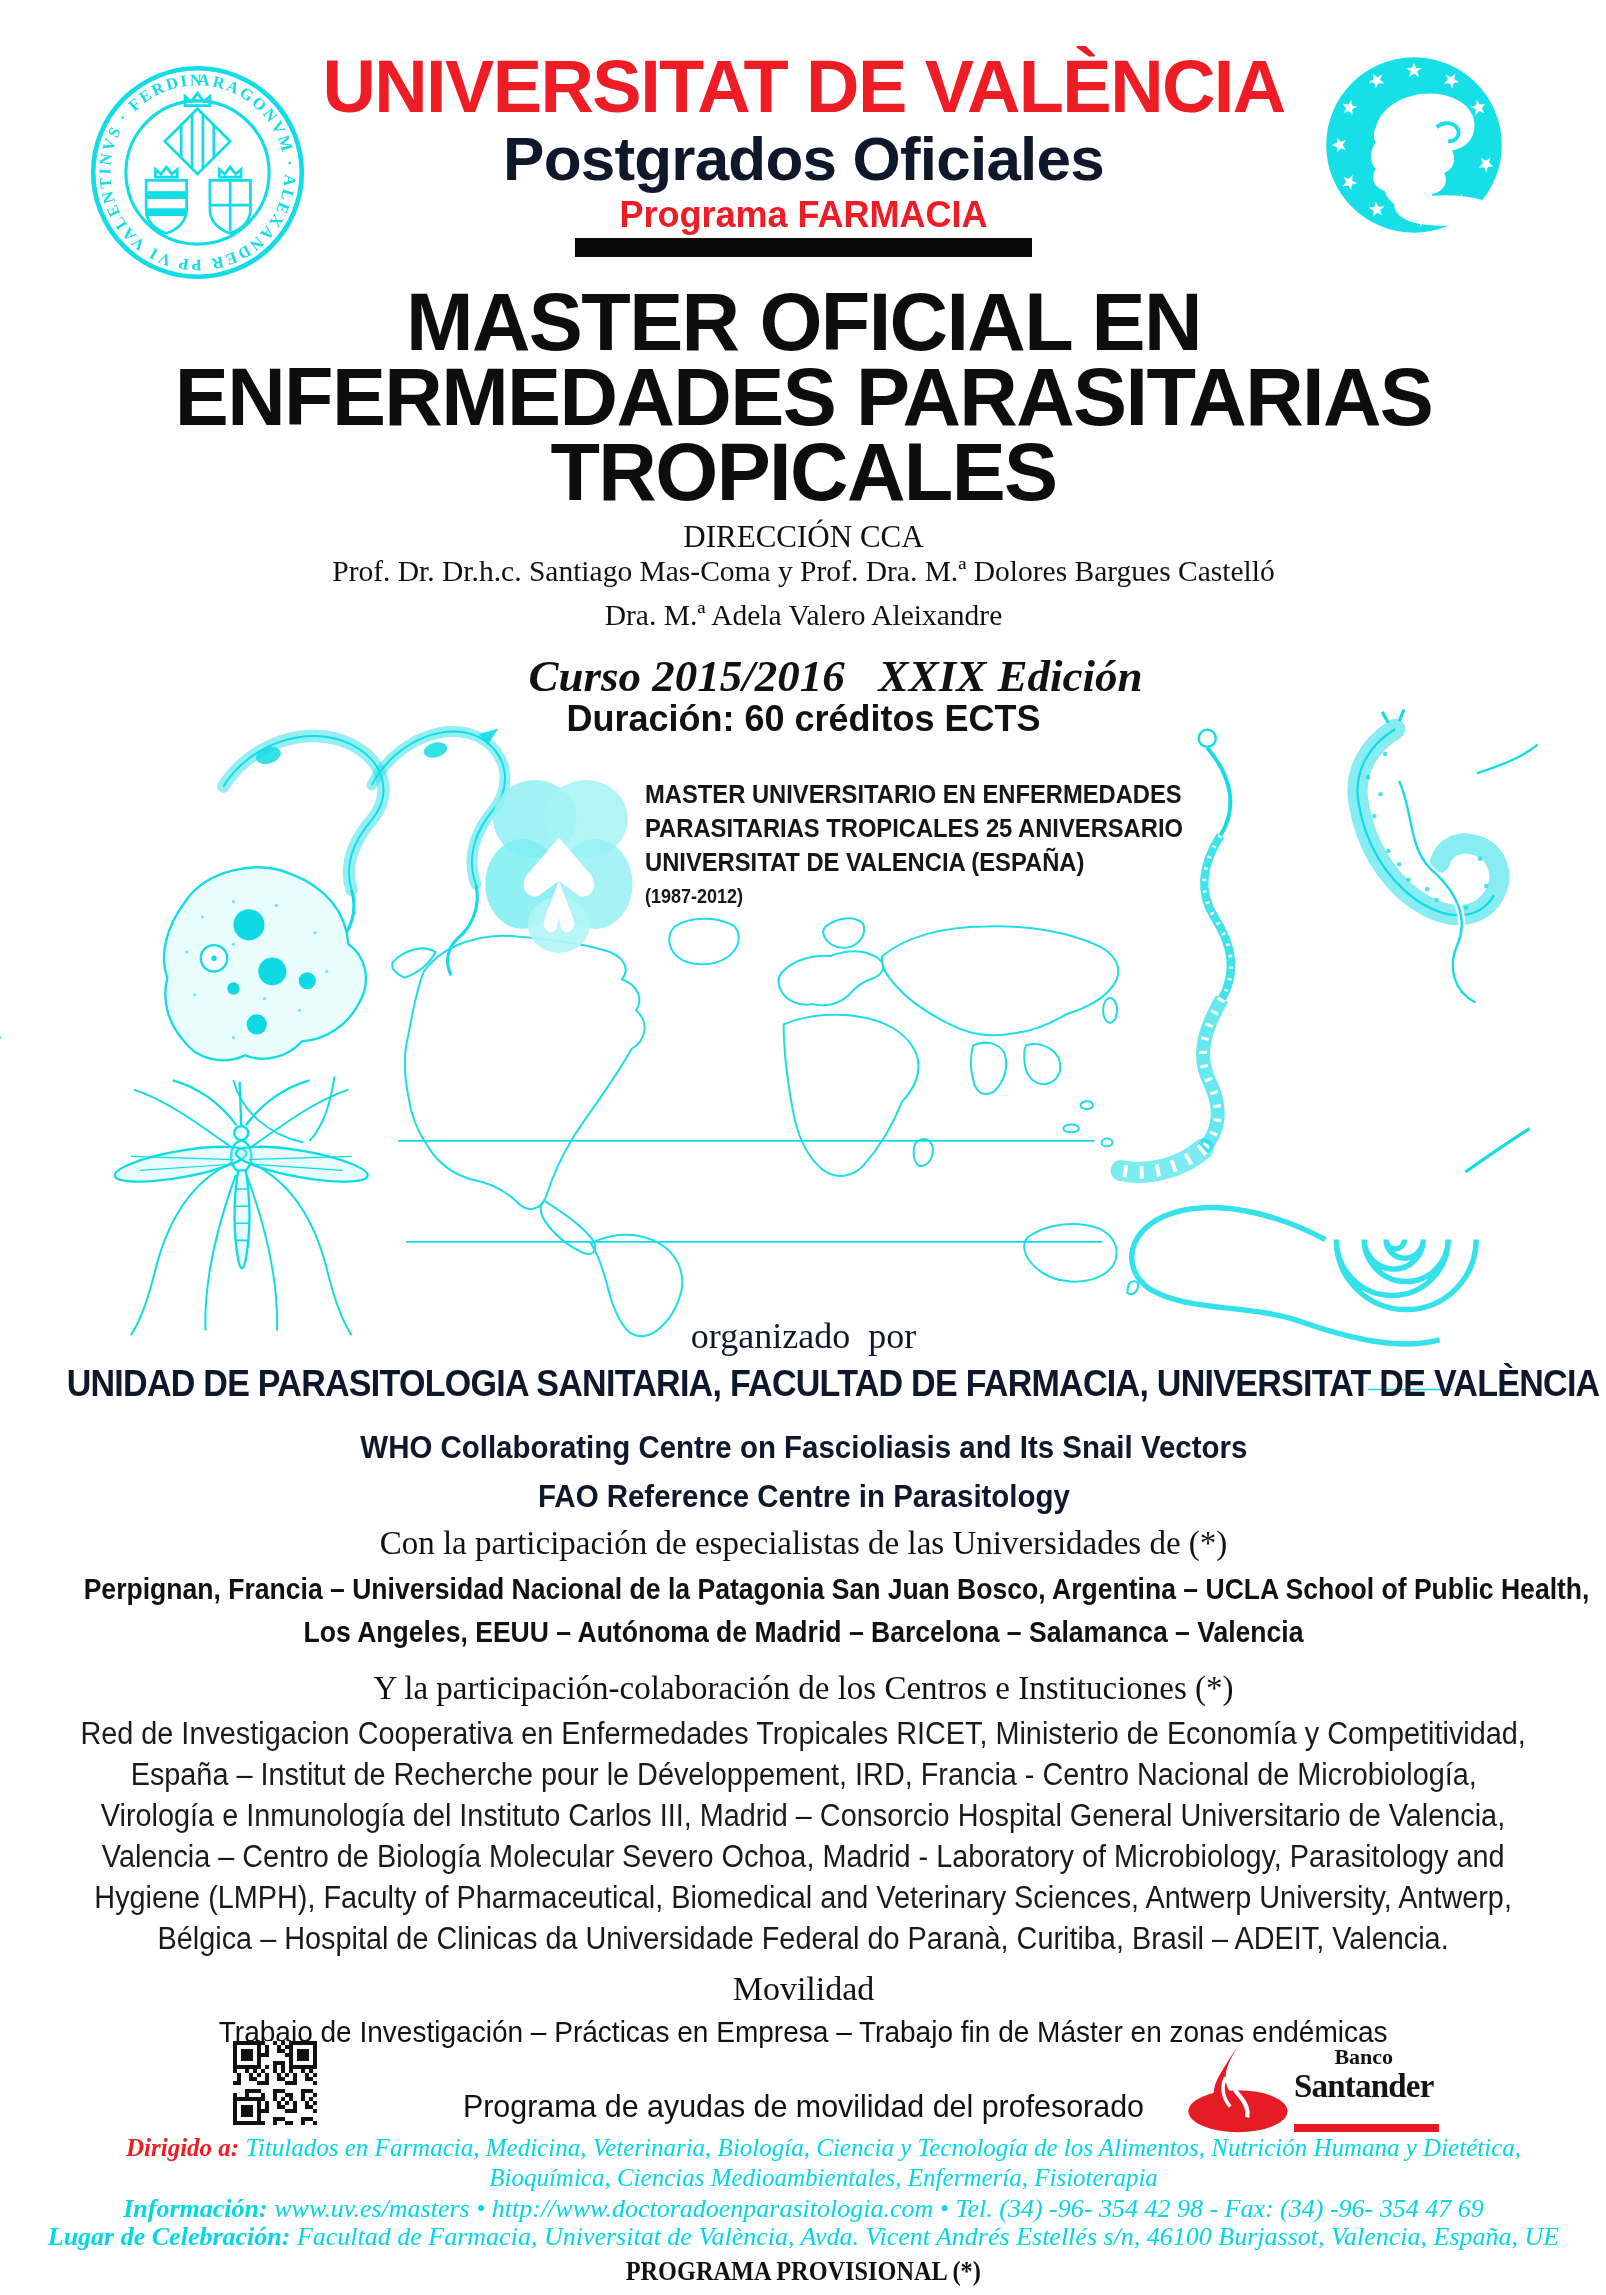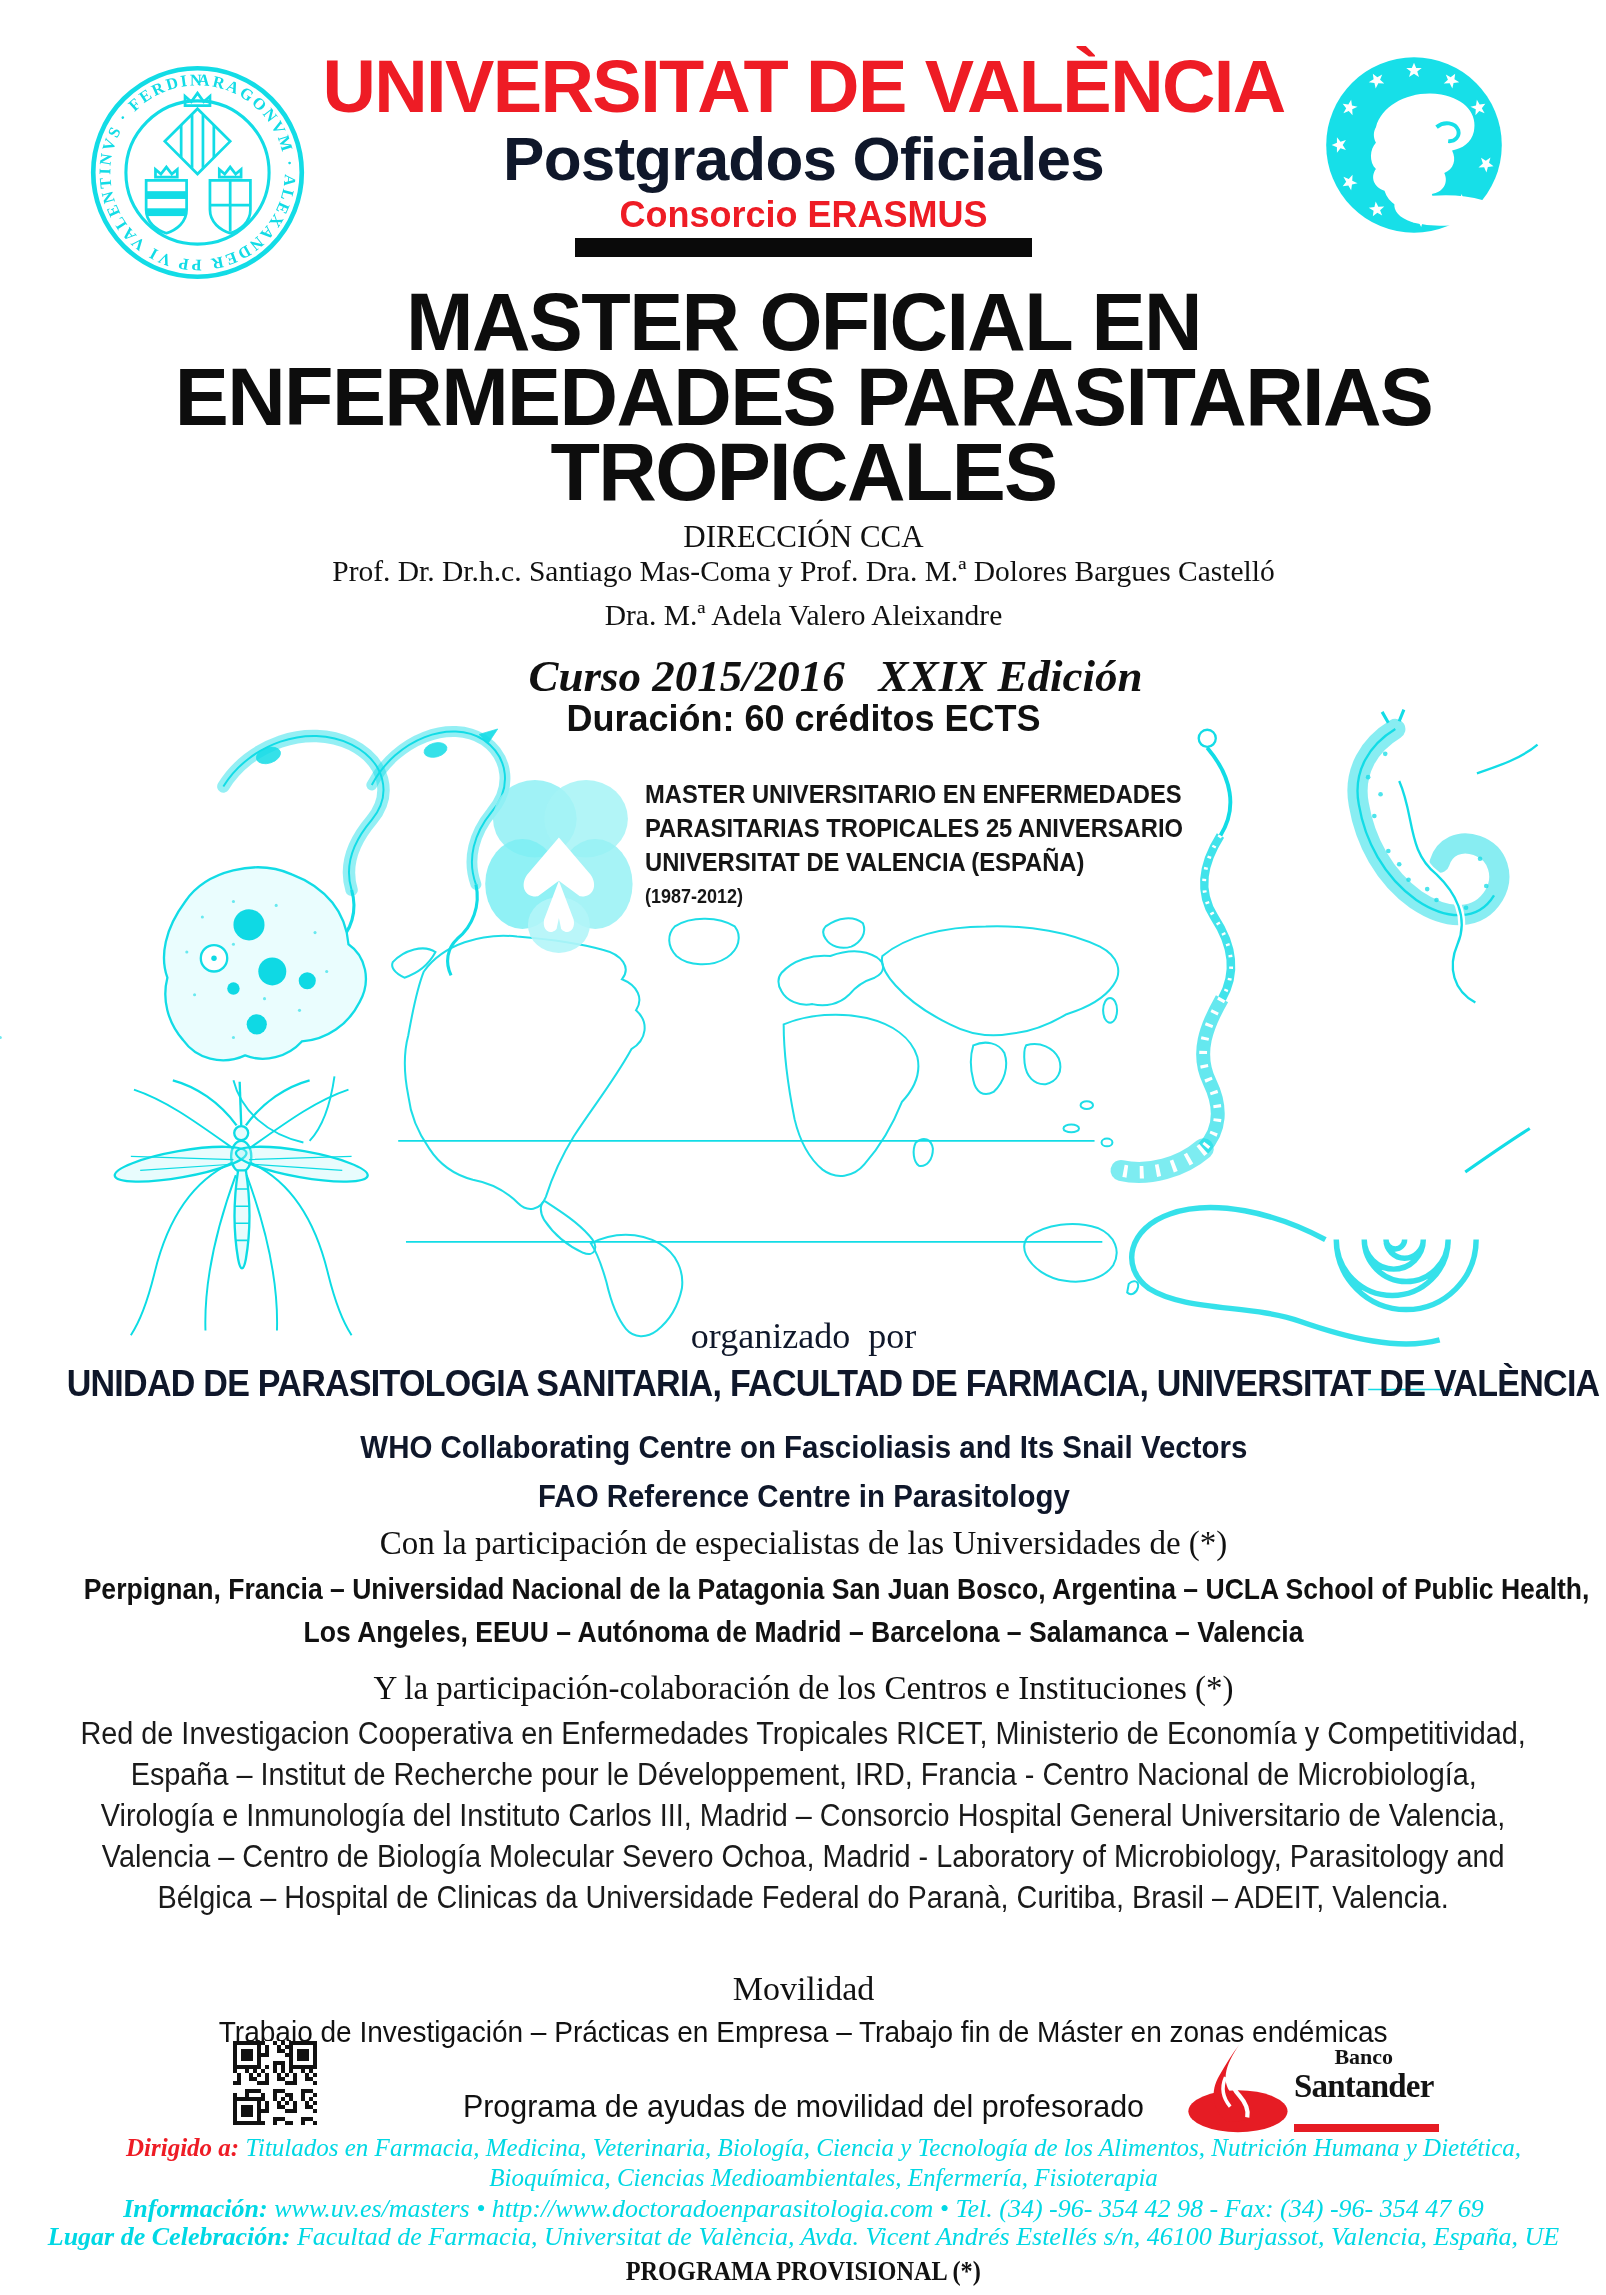--- a/index.html
+++ b/index.html
@@ -260,21 +260,21 @@
       <use href="#star" transform="rotate(330) translate(0,-96)"></use>
     </g>
     <path d="M72,98 C80,68 118,50 156,56 C188,62 203,82 198,104 C195,118 183,126 170,128 C176,140 172,152 160,157 C166,170 158,182 144,184 C148,196 139,206 124,206 C104,206 88,196 83,180 C70,176 64,163 72,152 C63,143 64,126 72,118 C68,110 69,103 72,98 Z"></path>
     <path d="M96,196 C132,184 176,182 210,192 C228,197 234,208 224,216 C192,226 146,228 118,220 C102,215 94,205 96,196 Z"></path>
   </g>
   <path d="M150,98 C160,90 174,92 178,102 C180,110 174,117 165,116" stroke="#17dfe8" stroke-width="5" fill="none"></path>
 </svg>
 
 <div class="row txtlayer red b" id="uv-title">UNIVERSITAT DE VALÈNCIA</div>
 <div class="row txtlayer cyan b" id="postgrados">Postgrados Oficiales</div>
-<div class="row txtlayer red b" id="prog-erasmus">Consorcio ERASMUS</div>
+<div class="row txtlayer red b" id="prog-erasmus">Programa FARMACIA</div>
 <div id="black-bar"></div>
 
 <div class="row txtlayer" id="main-title">
   <div>MASTER OFICIAL EN</div>
   <div>ENFERMEDADES PARASITARIAS</div>
   <div>TROPICALES</div>
 </div>
 
 <div class="row txtlayer serif" id="direccion">DIRECCIÓN CCA</div>
 <div class="row txtlayer serif" id="dir-names1">Prof. Dr. Dr.h.c. Santiago Mas-Coma y Prof. Dra. M.ª Dolores Bargues Castelló</div>
@@ -311,20 +311,21 @@
 <div class="row txtlayer serif" id="con-la">Con la participación de especialistas de las Universidades de (*)</div>
 <div class="row txtlayer b" id="perpignan"><span class="sqz9">Perpignan, Francia – Universidad Nacional de la Patagonia San Juan Bosco, Argentina – UCLA School of Public Health,</span></div>
 <div class="row txtlayer b" id="losangeles"><span class="sqz9">Los Angeles, EEUU – Autónoma de Madrid – Barcelona – Salamanca – Valencia</span></div>
 
 <div class="row txtlayer serif" id="y-la">Y la participación-colaboración de los Centros e Instituciones (*)</div>
 <div class="row txtlayer" id="institutions">
   <div><span class="sqz">Red de Investigacion Cooperativa en Enfermedades Tropicales RICET, Ministerio de Economía y Competitividad,</span></div>
   <div><span class="sqz">España – Institut de Recherche pour le Développement, IRD, Francia - Centro Nacional de Microbiología,</span></div>
   <div><span class="sqz">Virología e Inmunología del Instituto Carlos III, Madrid – Consorcio Hospital General Universitario de Valencia,</span></div>
   <div><span class="sqz">Valencia – Centro de Biología Molecular Severo Ochoa, Madrid - Laboratory of Microbiology, Parasitology and</span></div>
+  <div><span class="sqz">Hygiene (LMPH), Faculty of Pharmaceutical, Biomedical and Veterinary Sciences, Antwerp University, Antwerp,</span></div>
   <div><span class="sqz">Bélgica – Hospital de Clinicas da Universidade Federal do Paranà, Curitiba, Brasil – ADEIT, Valencia.</span></div>
 </div>
 
 <div class="row txtlayer serif" id="movilidad">Movilidad</div>
 <div class="row txtlayer" id="trabajo"><span class="sqz95">Trabajo de Investigación – Prácticas en Empresa – Trabajo fin de Máster en zonas endémicas</span></div>
 <div class="row txtlayer" id="ayudas"><span class="sqz95">Programa de ayudas de movilidad del profesorado</span></div>
 
 <svg id="qr" width="84" height="84" viewBox="0 0 105 105" style="z-index:2;">
   <rect width="105" height="105" fill="#ffffff"></rect>
   <g id="qr-modules" fill="#111111">

